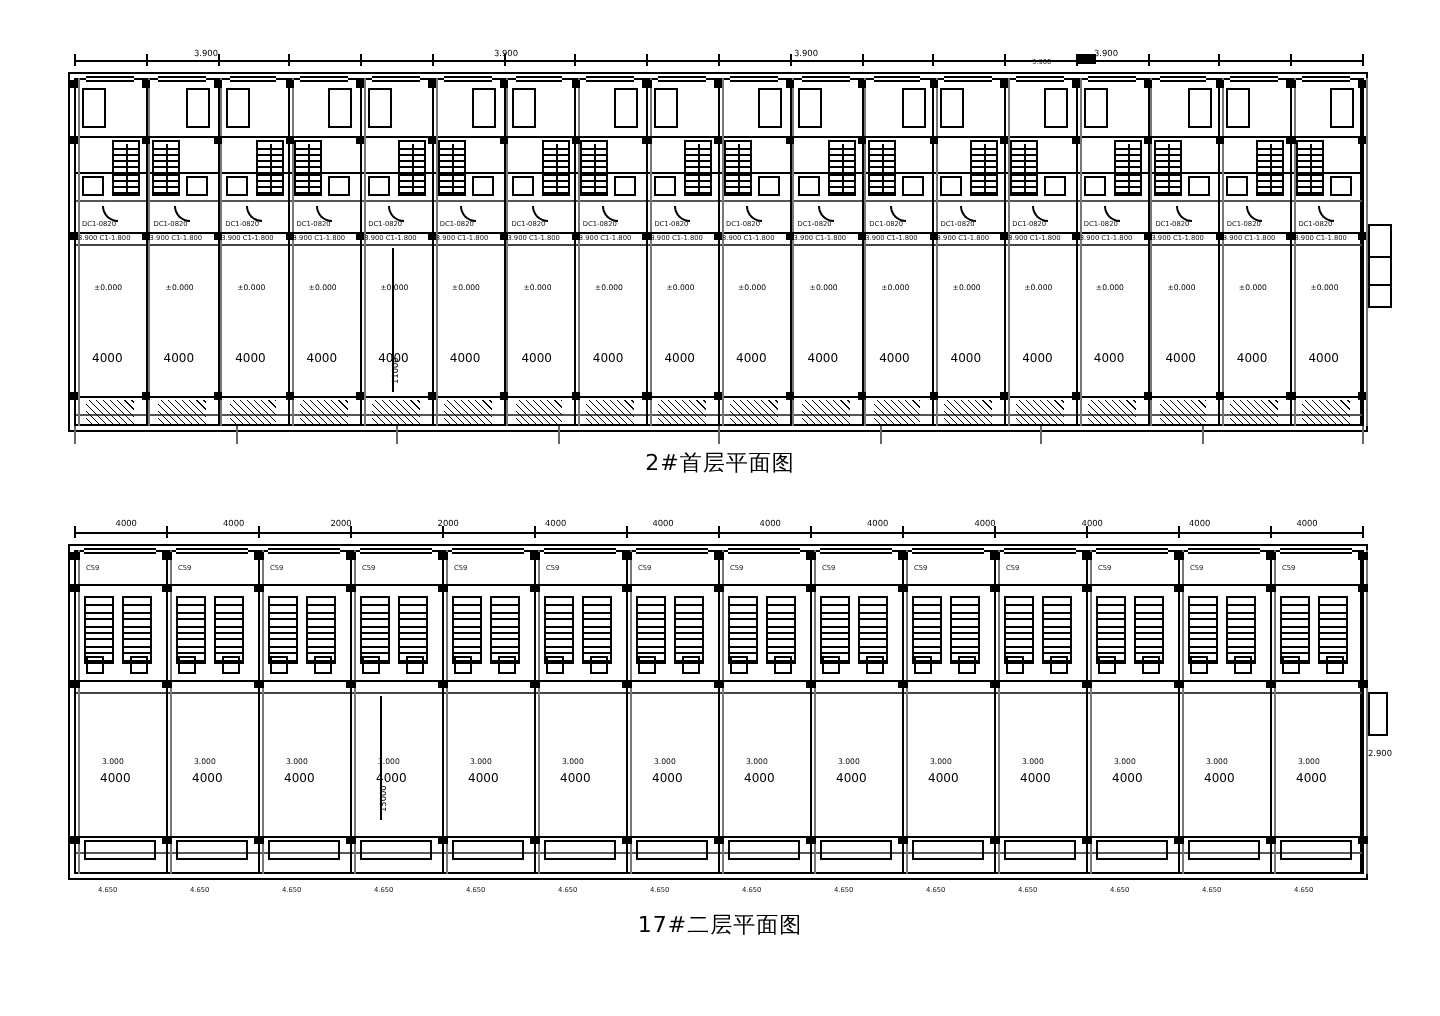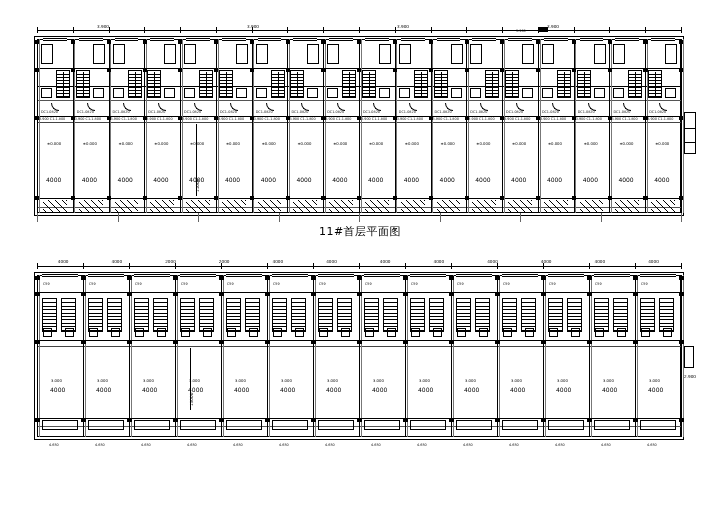--- a/index.html
+++ b/index.html
@@ -690,21 +690,21 @@
 
     <div class="outline" style="left:666px; top:88px; width:12px; height:42px; border-width:0.7px;"></div>
     <div class="inner-line h" style="left:666px; top:104px; width:12px;"></div>
     <div class="inner-line h" style="left:666px; top:118px; width:12px;"></div>
 
     <div class="blk" style="left:520px; top:3px; width:10px; height:5px;"></div>
     <div class="tiny" style="left:498px; top:5px;">3.900</div>
   </div>
 
   <div class="title" id="title1">
-    <span class="t">11#首层平面图</span>
+    <span class="t">2#首层平面图</span>
   </div>
 
   <div class="plan" id="plan2">
 
     <div class="outline" style="left:16px; top:14px; width:650px; height:168px;"></div>
     <div class="outline" style="left:19px; top:17px; width:644px; height:162px; border-width:0.6px;"></div>
 
     <div class="inner-line h" style="left:19px; top:34px; width:644px;"></div>
     <div class="inner-line h" style="left:19px; top:82px; width:644px;"></div>
     <div class="inner-line h" style="left:19px; top:88px; width:644px; background:#444;"></div>
@@ -1264,14 +1264,17 @@
         <div class="tiny" style="left: 629px; top: 185px;">4.650</div>
       </div>
 
     <div class="dimline" style="left:172px; top:90px; width:0.6px; height:62px; background:#000;"></div>
     <div class="dim-label vert" style="left:171px; top:148px;">15000</div>
 
     <div class="outline" style="left:666px; top:88px; width:10px; height:22px; border-width:0.7px;"></div>
     <div class="dim-label" style="left:666px; top:116px;">2.900</div>
   </div>
 
+  <div class="title" id="title2">
+    <span class="t">17#二层平面图</span>
+  </div>
 
 </div>
 
 </body></html>

